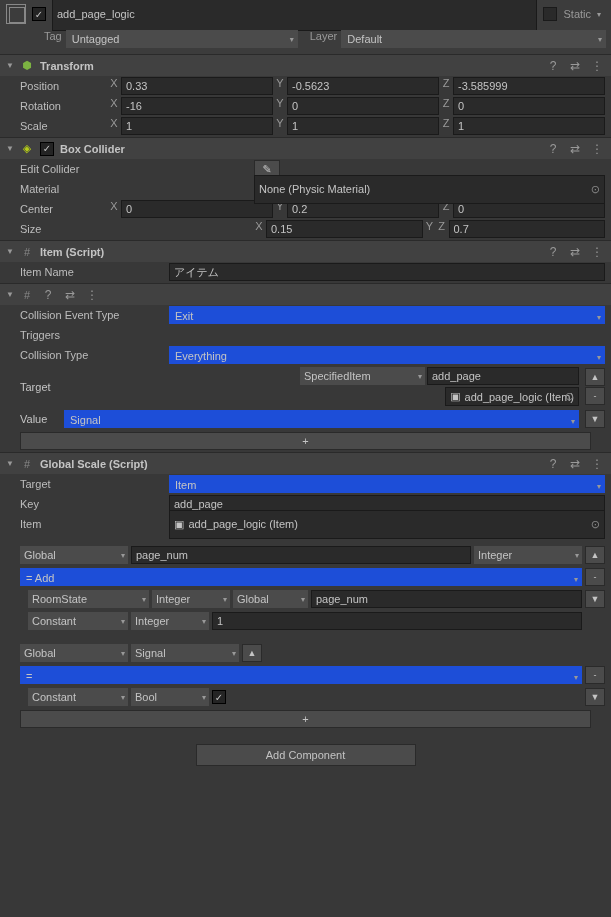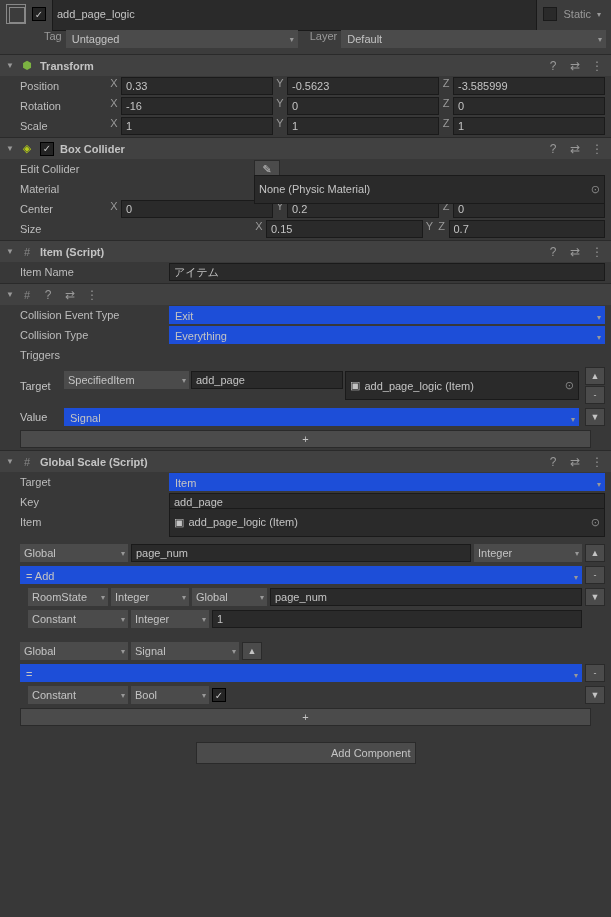--- a/index.html
+++ b/index.html
@@ -30,21 +30,21 @@
 .obj-field::after{content:"⊙";position:absolute;right:4px;color:#888}
 .dd-field{background:#1d4ed8;border:none;padding:2px 16px 2px 6px;height:18px;flex:1;position:relative;display:flex;align-items:flex-end}
 .dd-field::after{content:"▾";position:absolute;right:4px;font-size:8px;color:#999}
 .icon-btn{background:#4b4b4b;border:1px solid #2a2a2a;width:26px;height:18px;display:flex;align-items:center;justify-content:center;cursor:pointer}
 .sec{margin-bottom:1px}
 .side-btns{display:flex;flex-direction:column;gap:1px;margin-left:2px}
 .side-btn{width:20px;height:18px;background:#4b4b4b;border:1px solid #2a2a2a;display:flex;align-items:center;justify-content:center;font-size:9px;cursor:pointer;color:#c4c4c4}
 .list-row{display:flex;align-items:center;padding:2px 6px 2px 20px;gap:4px}
 .list-content{flex:1;display:flex;align-items:center;gap:2px}
 .add-bar{background:#4b4b4b;border:1px solid #2a2a2a;margin:2px 20px;text-align:center;padding:2px;cursor:pointer}
-.add-comp{background:#4b4b4b;border:1px solid #2a2a2a;margin:16px auto;width:220px;text-align:right;padding:4px;cursor:pointer}
+.add-comp{background:#4b4b4b;border:1px solid #2a2a2a;margin:16px auto;width:220px;text-align:center;padding:4px;cursor:pointer}
 .mini-dd{background:#4b4b4b;border:none;padding:2px 14px 2px 4px;height:18px;position:relative;display:flex;align-items:center;font-size:10px}
 .mini-dd::after{content:"▾";position:absolute;right:3px;font-size:8px;color:#999}
 .gl-row{display:flex;align-items:center;padding:2px 6px 2px 20px;gap:3px}
 .spacer{height:10px}
 .transform-icon{color:#7cb342}
 .box-icon{color:#b5cc18}
 .script-icon{color:#888}
 </style>
 </head>
 <body>
@@ -178,31 +178,31 @@
     <span class="hdr-btn">⇄</span>
     <span class="hdr-btn">⋮</span>
   </div>
   <div class="prop-row">
     <span class="prop-lbl" style="width:145px">Collision Event Type</span>
     <div class="dd-field">
         <span>Exit</span>
       </div>
   </div>
   <div class="prop-row">
+    <span class="prop-lbl">Triggers</span>
+  </div>
+  <div class="prop-row">
     <span class="prop-lbl" style="width:145px">Collision Type</span>
     <div class="dd-field">
         <span>Everything</span>
       </div>
-  </div>
-  <div class="prop-row">
-    <span class="prop-lbl">Triggers</span>
   </div>
   <div class="list-row">
     <span style="width:40px">Target</span>
-    <div class="list-content" style="flex-direction:row;align-items:flex-start;gap:2px">
+    <div class="list-content" style="flex-direction:column;align-items:flex-end;gap:2px">
       <div style="display:flex;gap:2px">
         <div class="mini-dd" style="width:125px">
             <span>SpecifiedItem</span>
           </div>
         <input class="wide-field" value="add_page" style="">
       </div>
       <div class="obj-field">
           <span>▣</span>
           <span>add_page_logic (Item)</span>
         </div>
@@ -262,21 +262,21 @@
       </div>
     <div class="side-btn">▲</div>
   </div>
   <div class="gl-row">
     <div class="dd-field">
         <span>= Add</span>
       </div>
     <div class="side-btn">-</div>
   </div>
   <div class="gl-row" style="padding-left:28px">
-    <div class="mini-dd" style="width:80px">
+    <div class="mini-dd" style="width:121px">
         <span>RoomState</span>
       </div>
     <div class="mini-dd" style="width:78px">
         <span>Integer</span>
       </div>
     <div class="mini-dd" style="width:75px;color:#777">
         <span>Global</span>
       </div>
     <input class="wide-field" value="page_num" style="">
     <div class="side-btn">▼</div>

